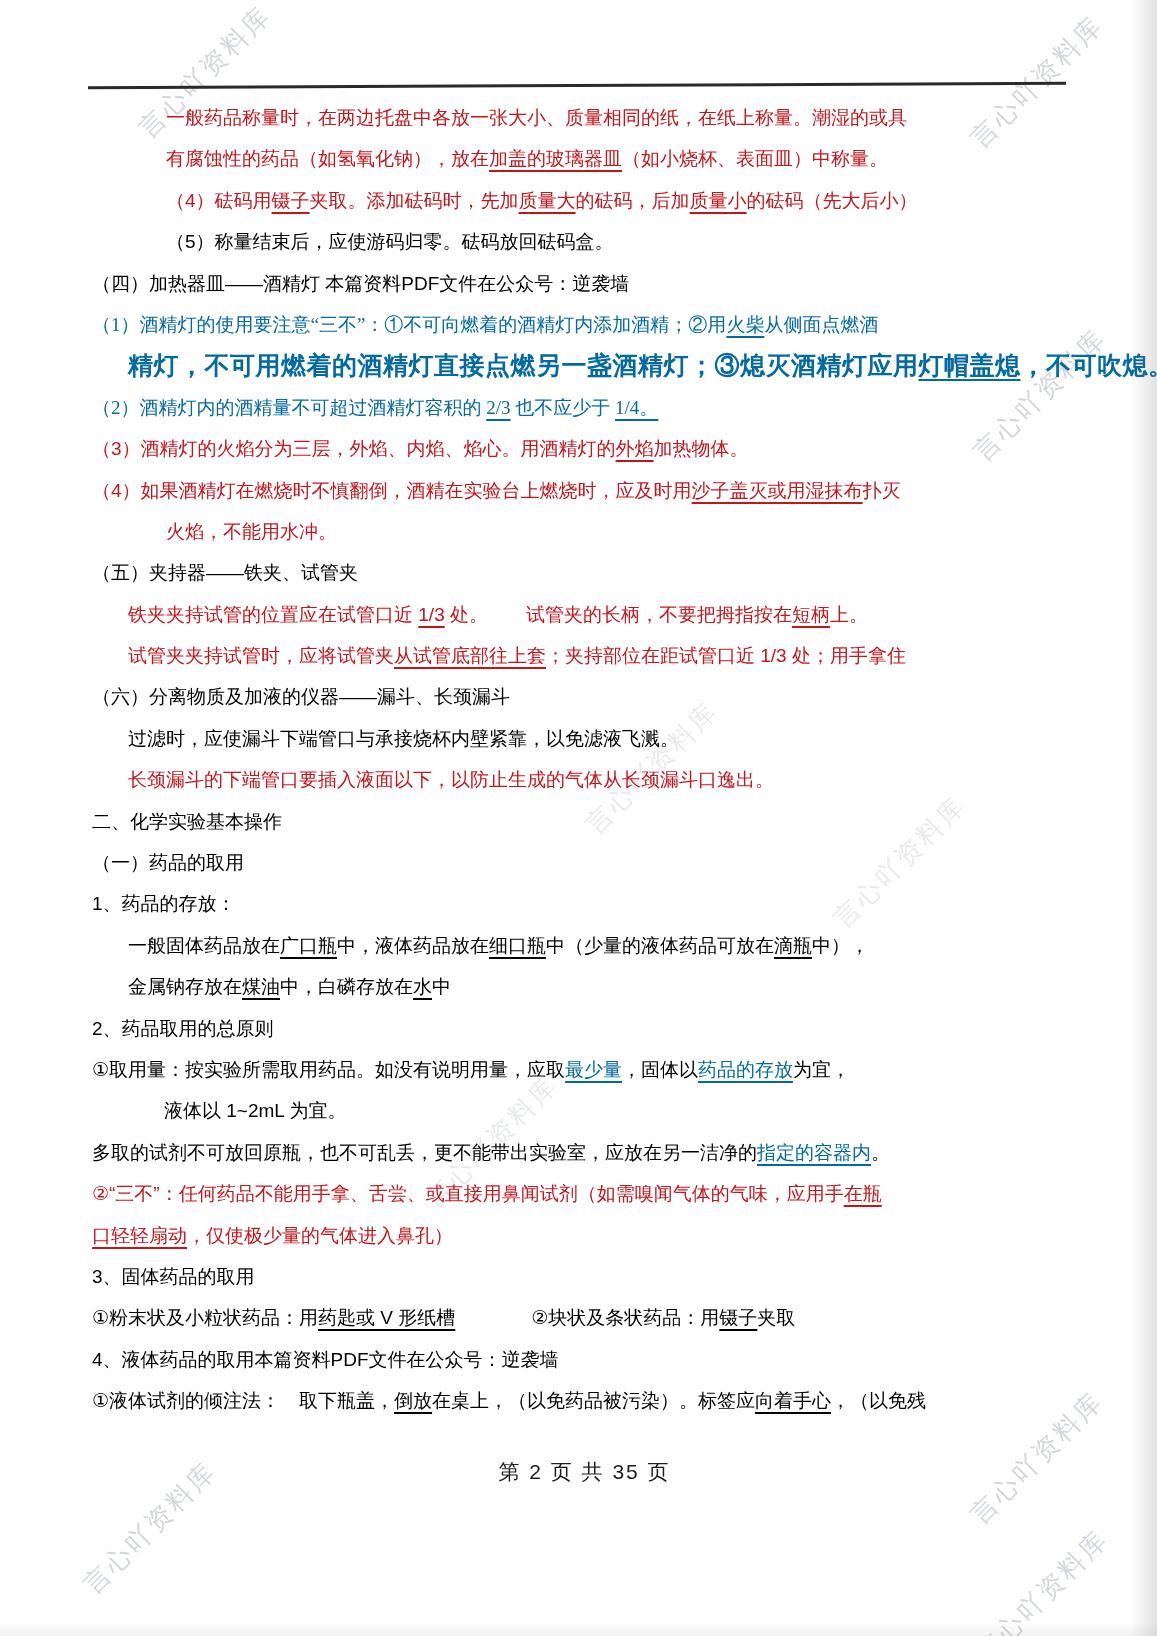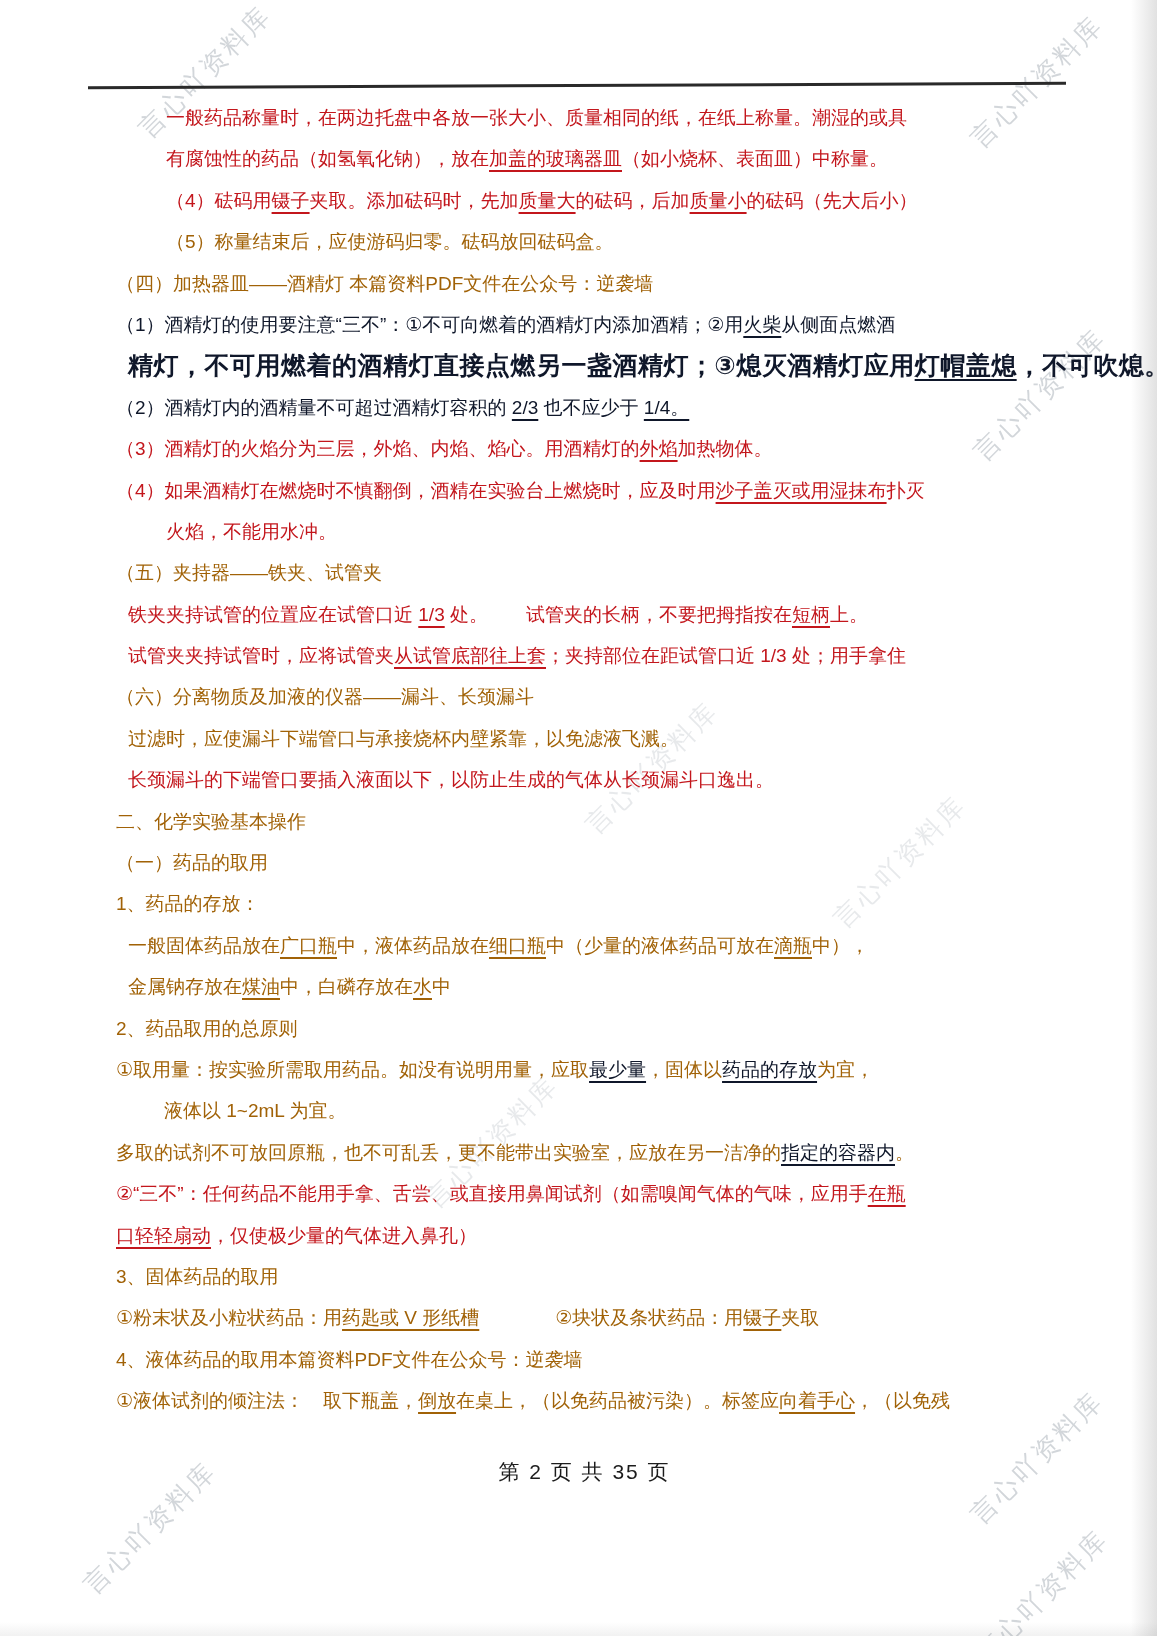--- a/index.html
+++ b/index.html
@@ -22,27 +22,27 @@
     background:#2a2a2a;transform:rotate(-0.25deg);
   }
   .content{
     position:absolute;left:92px;top:97px;width:985px;
   }
   .line{
     margin:0;height:41.4px;line-height:41.4px;font-size:19px;
     white-space:nowrap;color:#1c1c1c;
   }
   .line.big{font-size:25px;font-weight:bold;letter-spacing:0.5px;}
-  .indent-0{margin-left:24px;}
+  .indent-0{margin-left:0;}
   .indent-1{margin-left:36px;}
   .indent-2{margin-left:74px;}
   .indent-3{margin-left:72px;}
   .c-red{color:#c3161c;}
-  .c-blue{color:#0f172a;}
-  .c-black{color:#a16207;}
+  .c-blue{color:#0369a1;font-family:Liberation Serif, serif;}
+  .c-black{color:#000000;}
   .u{text-decoration:underline;text-decoration-thickness:1.5px;text-underline-offset:5px;text-align:center;}
   .b{font-weight:bold;}
   .footer{
     margin:36px 0 0 0;width:100%;text-align:center;
     font-size:21px;color:#1c1c1c;letter-spacing:2px;
   }
   .wm{
     position:absolute;white-space:nowrap;font-size:26px;letter-spacing:3px;
     color:#8c96a0;transform:translate(-50%,-50%) rotate(-45deg);
     pointer-events:none;user-select:none;

